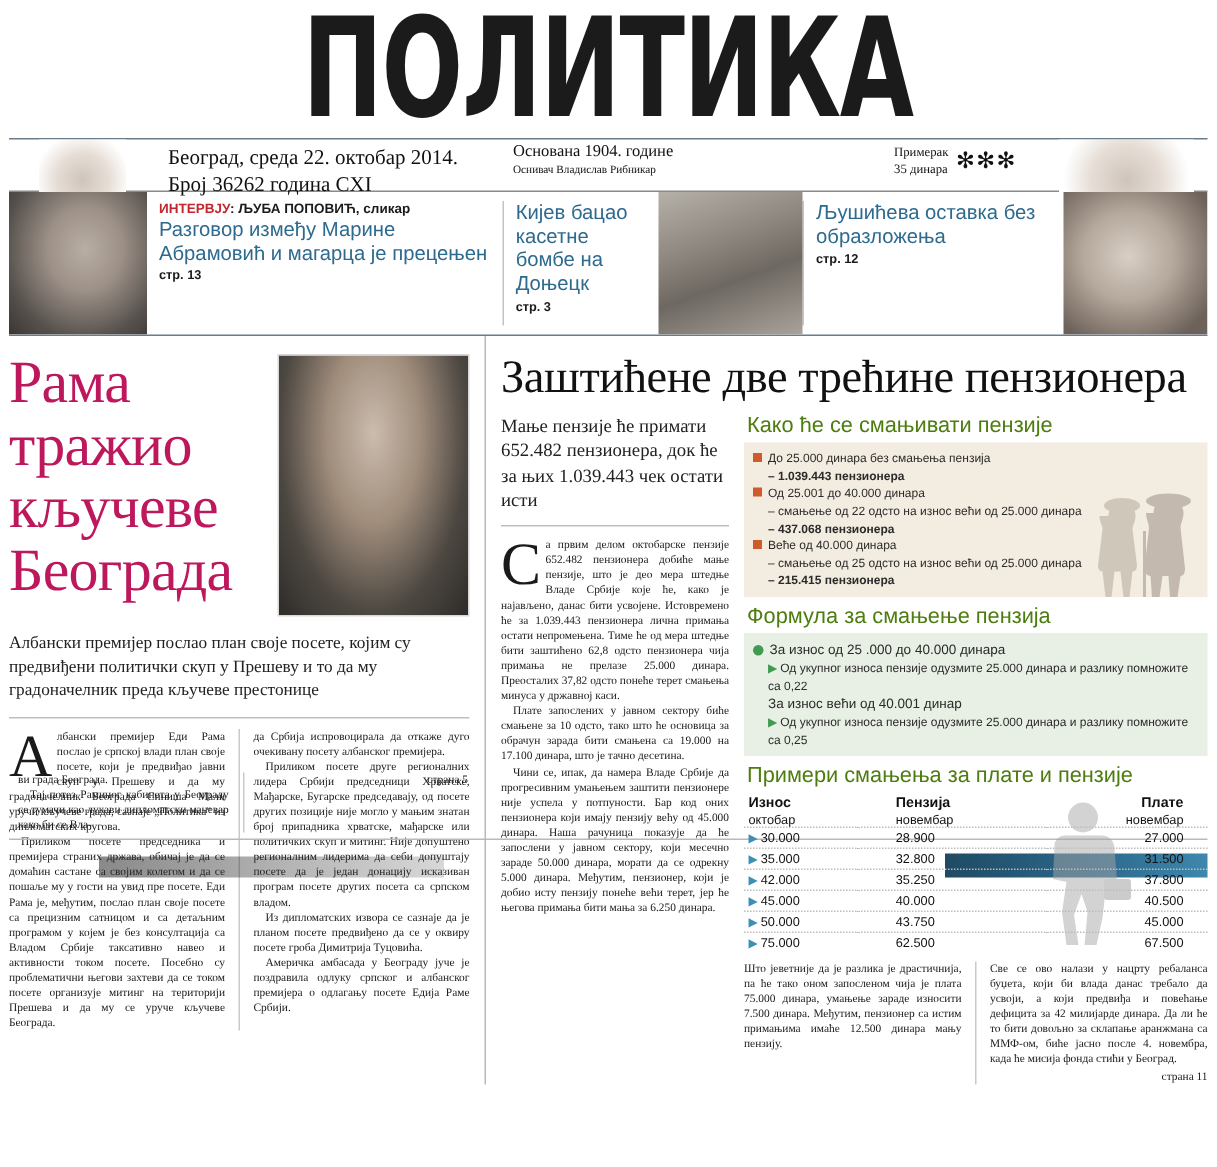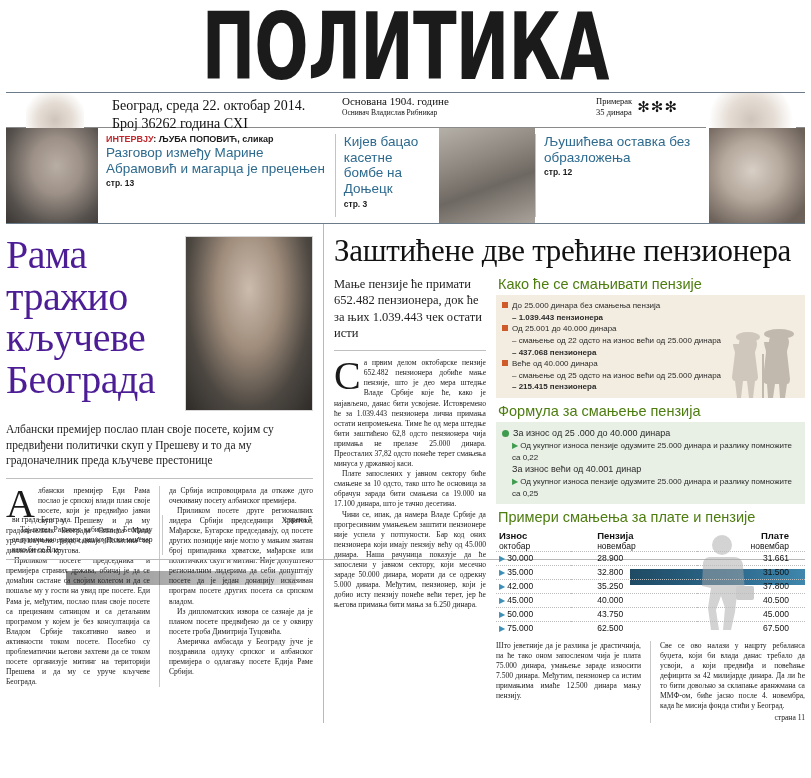--- a/index.html
+++ b/index.html
@@ -99,21 +99,21 @@
 
   
   .main { margin: 0 6px; display: flex; position: relative; }
   .left-col  { width: 318px; padding-right: 10px; border-right: 1px solid #b9b9b9; }
   .right-col { width: 481px; padding-left: 10px; }
 
   
   .lead-block { display: flex; gap: 8px; padding-top: 10px; }
   .lead-head {
     font-size: 40px; line-height: 1.04; font-weight: 400;
-    letter-spacing: -0.5px; color: #4c1d95;
+    letter-spacing: -0.5px; color: #be185d;
   }
   .lead-photo {
     width: 128px; height: 175px; flex: none; margin-top: 2px;
     background: radial-gradient(ellipse at 50% 30%, #cbbcae 0%, #a08d7c 35%, #4c4741 70%, #2e2b28 100%);
     border: 1px solid #d8d8d8;
   }
   .lead-sub {
     font-size: 11.5px; line-height: 1.35; margin-top: 11px; color: #222;
   }
   .rule-thin { border-top: 1px solid #bfbfbf; margin: 9px 0 7px 0; }
@@ -368,21 +368,21 @@
                 <tr class="sub">
                   <th>октобар</th>
                   <th class="c2">новембар</th>
                   <th class="c3">новембар</th>
                 </tr>
               </thead>
               <tbody>
                 <tr>
                     <td><span class="tri-b">▶</span><span>30.000</span></td>
                     <td class="c2">28.900</td>
-                    <td class="c3">31.661</td>
+                    <td class="c3">27.000</td>
                   </tr>
                 <tr>
                     <td><span class="tri-b">▶</span><span>35.000</span></td>
                     <td class="c2">32.800</td>
                     <td class="c3">31.500</td>
                   </tr>
                 <tr>
                     <td><span class="tri-b">▶</span><span>42.000</span></td>
                     <td class="c2">35.250</td>
                     <td class="c3">37.800</td>

